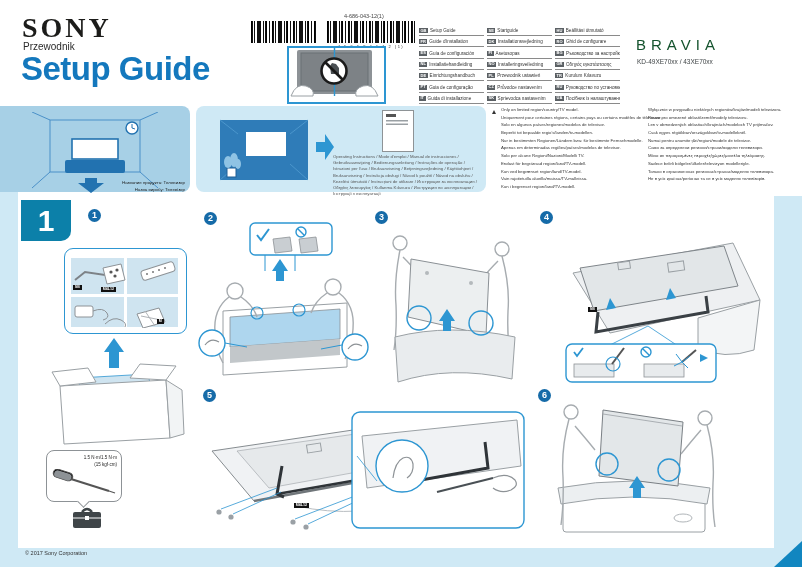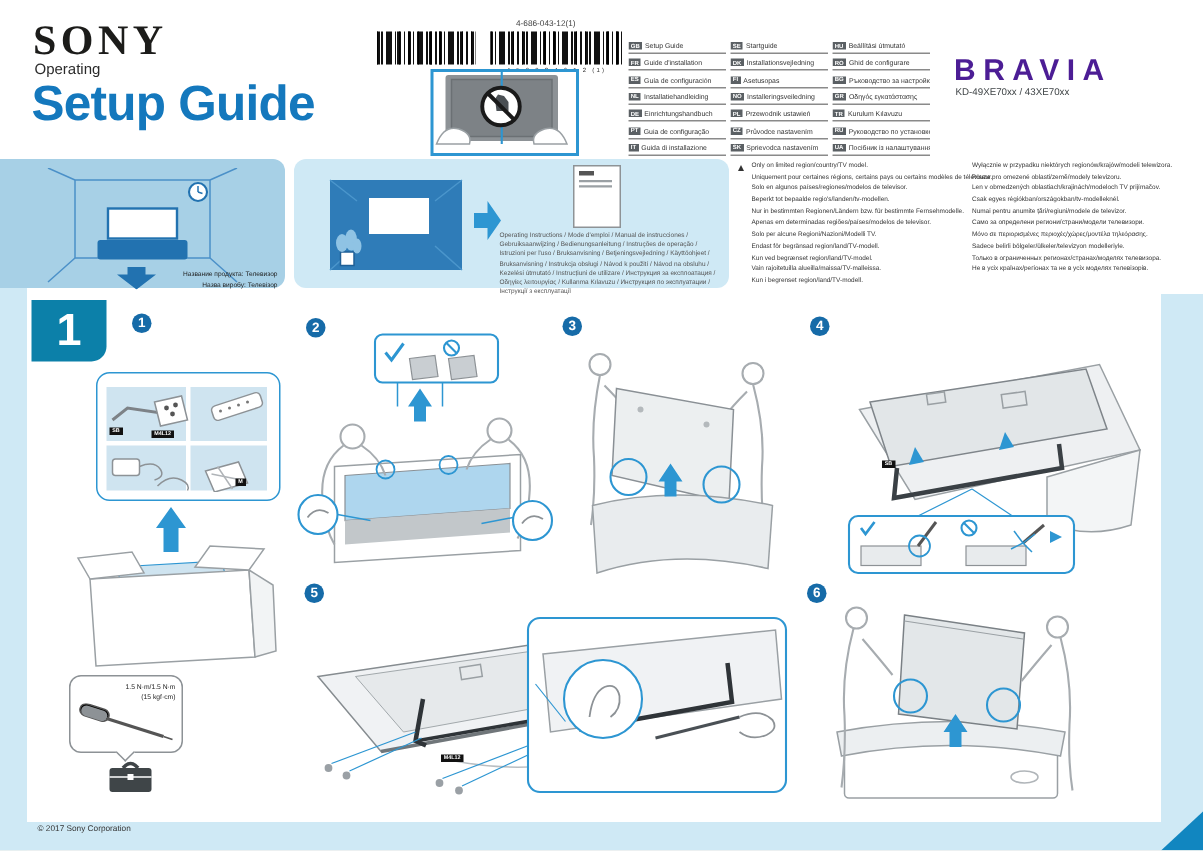--- a/index.html
+++ b/index.html
@@ -24,21 +24,21 @@
 
   
   .lang-col{top:26px;width:65px;}
   .lc1{left:419px;} .lc2{left:487px;} .lc3{left:555px;}
   .lang-row{display:flex;align-items:center;height:9.2px;border-bottom:0.5px solid #8a8a8a;
             margin-bottom:1.1px;overflow:hidden;}
   .lang-code{flex:0 0 auto;background:#5b6064;color:#fff;font-size:4px;font-weight:bold;
              padding:0.5px 1.5px;margin-right:2px;line-height:1;}
   .lang-label{font-size:4.6px;color:#333;white-space:nowrap;}
 
-  .bravia{left:636px;top:36px;font-size:20px;letter-spacing:5px;color:#4c1d95;font-weight:700;}
+  .bravia{left:636px;top:36px;font-size:15px;letter-spacing:5px;color:#14532d;font-weight:400;}
   .model{left:637px;top:58px;font-size:6.5px;color:#3f4446;}
 
   
   .panel-left{left:0;top:106px;width:190px;height:86px;background:#a7d0e6;border-radius:0 8px 8px 0;}
   .panel-mid{left:196px;top:106px;width:290px;height:86px;background:#cfe9f5;border-radius:8px;}
   .caption-ru{left:95px;top:180px;width:90px;font-size:4.4px;color:#1d1d1d;text-align:right;line-height:1.5;}
   .oi-text{left:333px;top:154px;width:148px;font-size:4.3px;color:#555;line-height:1.45;}
   .note-marker{left:492px;top:110px;width:0;height:0;border-left:2.6px solid transparent;
                border-right:2.6px solid transparent;border-bottom:4.5px solid #333;}
   .note-col{top:108px;font-size:4.3px;color:#333;line-height:1.0;}
@@ -65,21 +65,21 @@
                 border-right:1px solid #8d9296;border-bottom:1px solid #8d9296;transform:rotate(45deg);}
   .torque-text{position:absolute;right:4px;top:4px;font-size:4.5px;color:#222;text-align:right;line-height:1.5;}
   .footer{left:25px;top:550px;font-size:5.5px;color:#333;}
 </style>
 </head>
 <body>
 
 <div id="page">
 
   <div class="abs sony-logo">SONY</div>
-  <div class="abs product-type">Operating</div>
+  <div class="abs product-type">Przewodnik</div>
   <div class="abs page-title">Setup Guide</div>
   <div class="abs part-number">4-686-043-12(1)</div>
   <div class="abs barcode bc1"></div>
   <div class="abs barcode bc2"></div>
   <div class="abs bc-caption">4 5 9 9 8 4 6 1 2 (1)</div>
 
   <div class="abs nopress">
     <svg width="91" height="50">
       <rect x="8" y="2" width="75" height="44" rx="2" fill="#8d9296"></rect>
       <rect x="12" y="5" width="67" height="38" fill="#7d8286" stroke="#6b7074" stroke-width="1"></rect>

